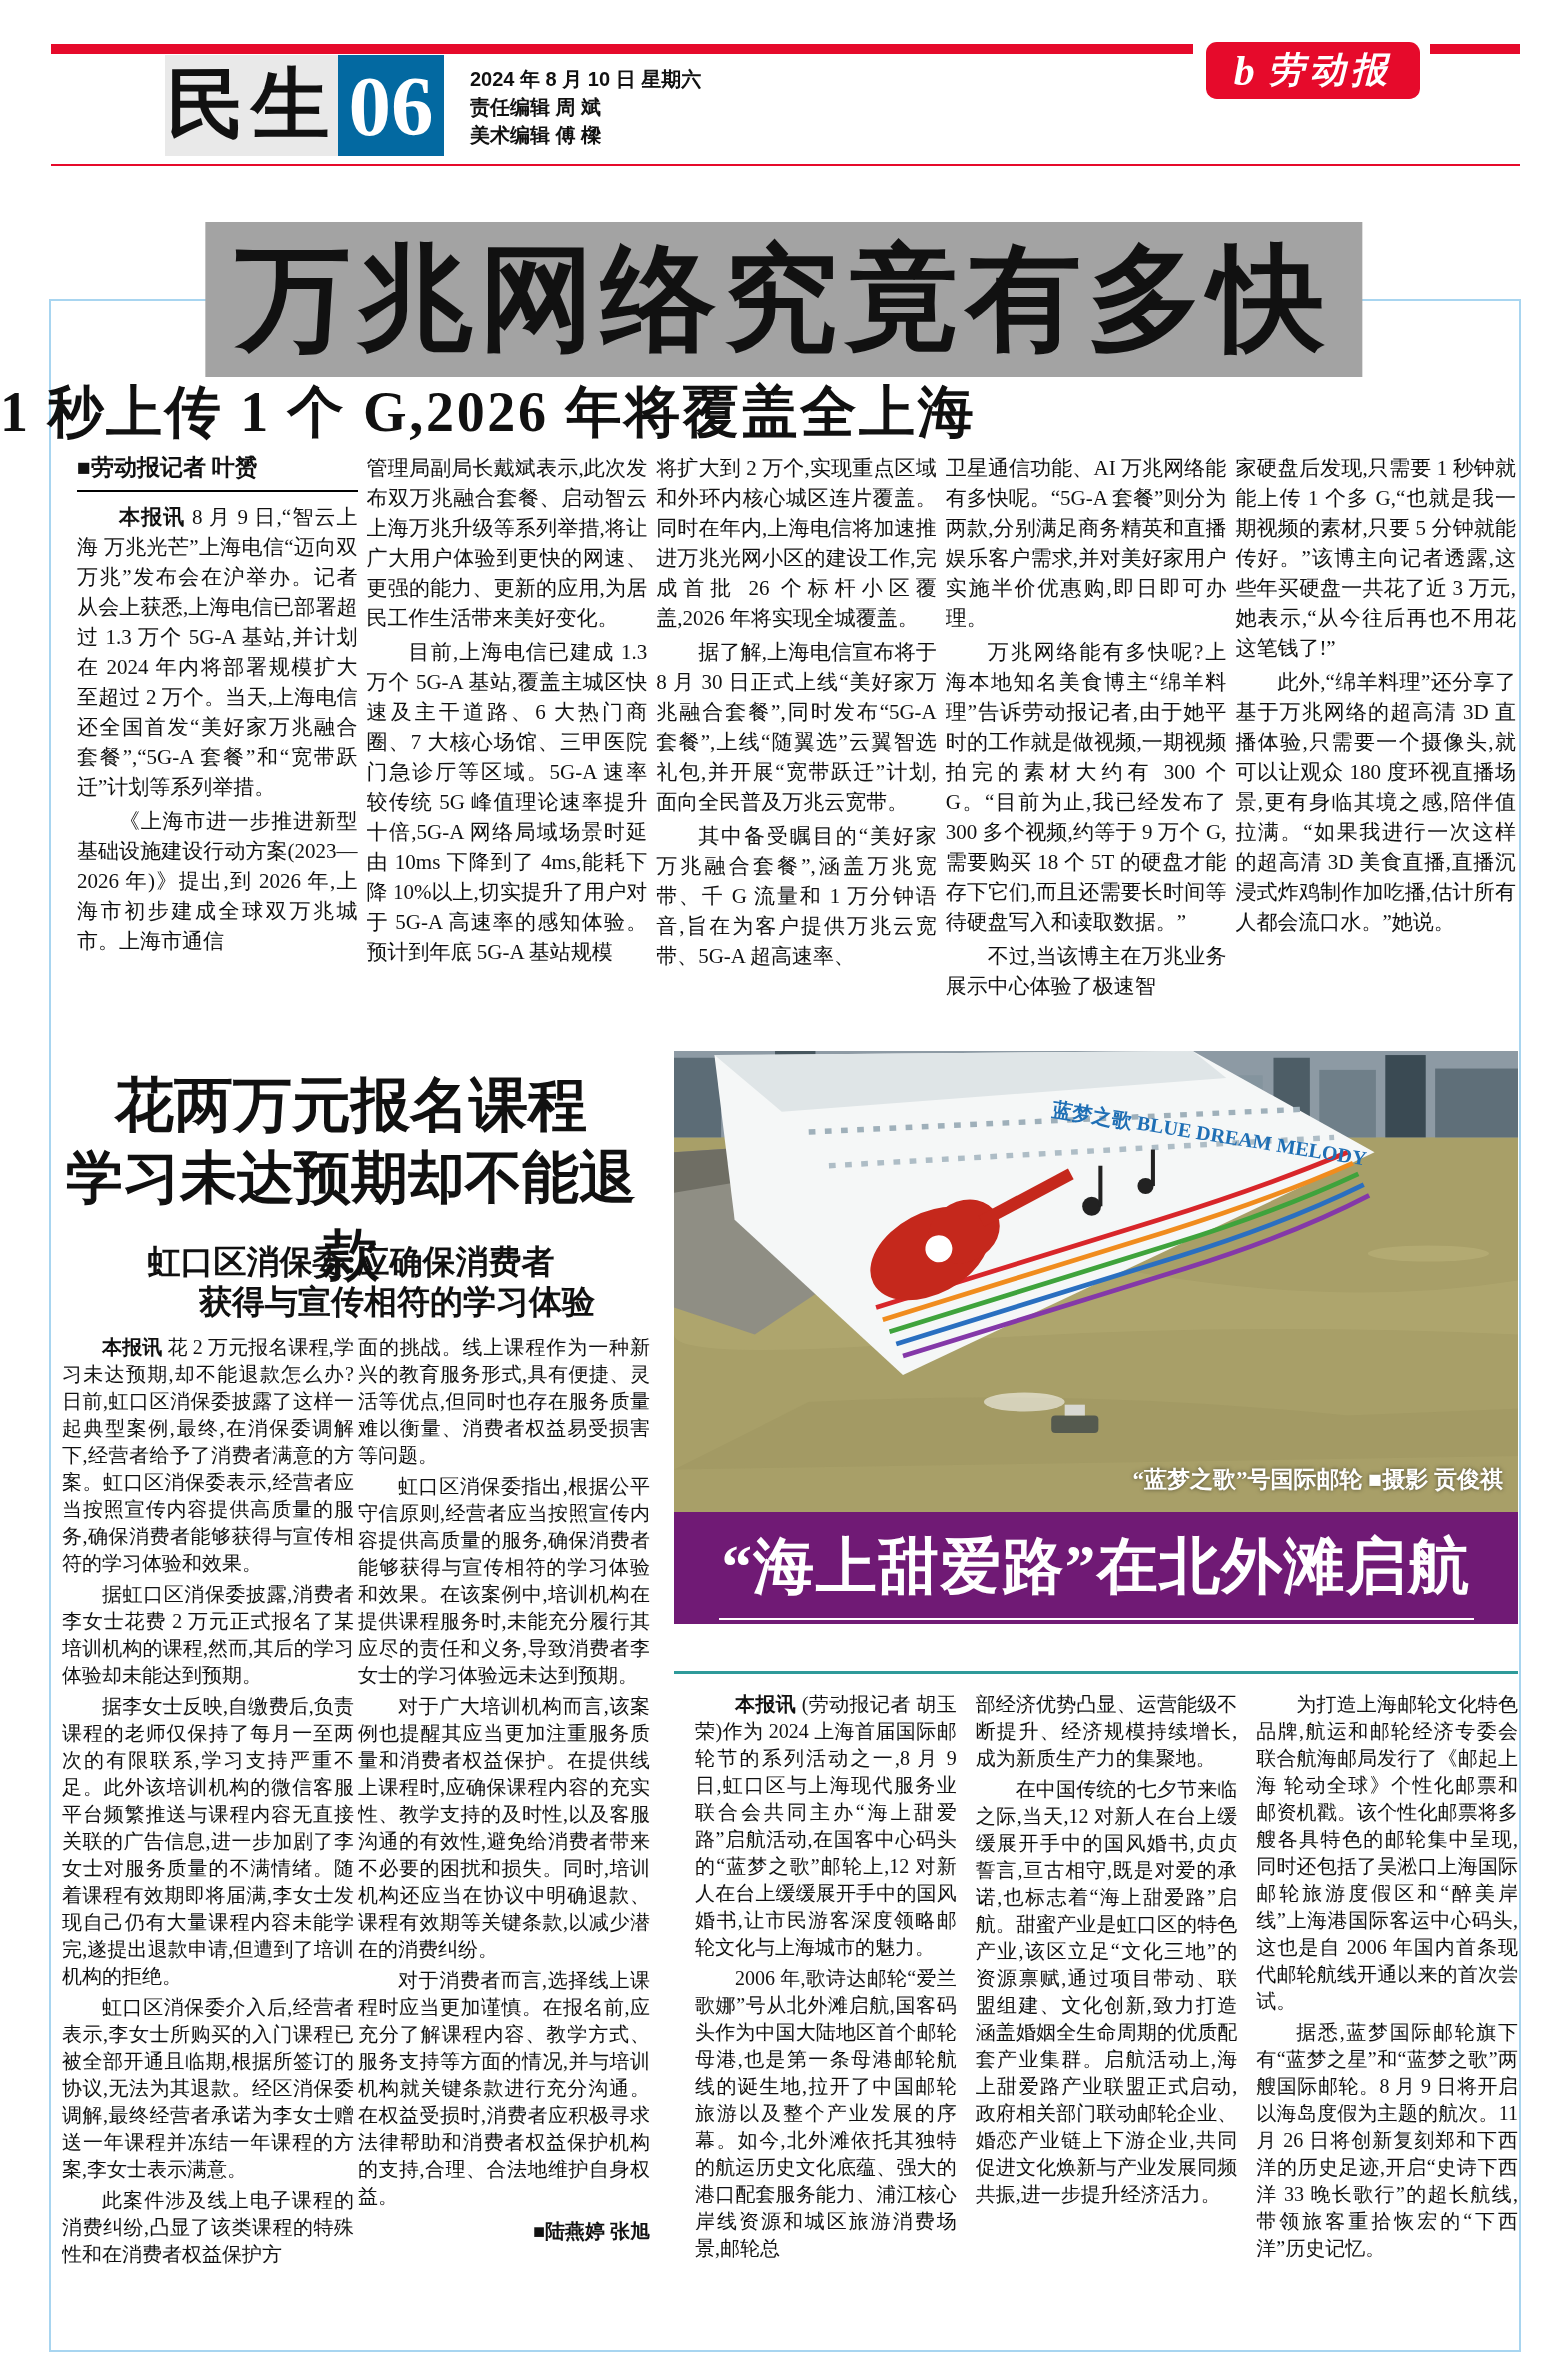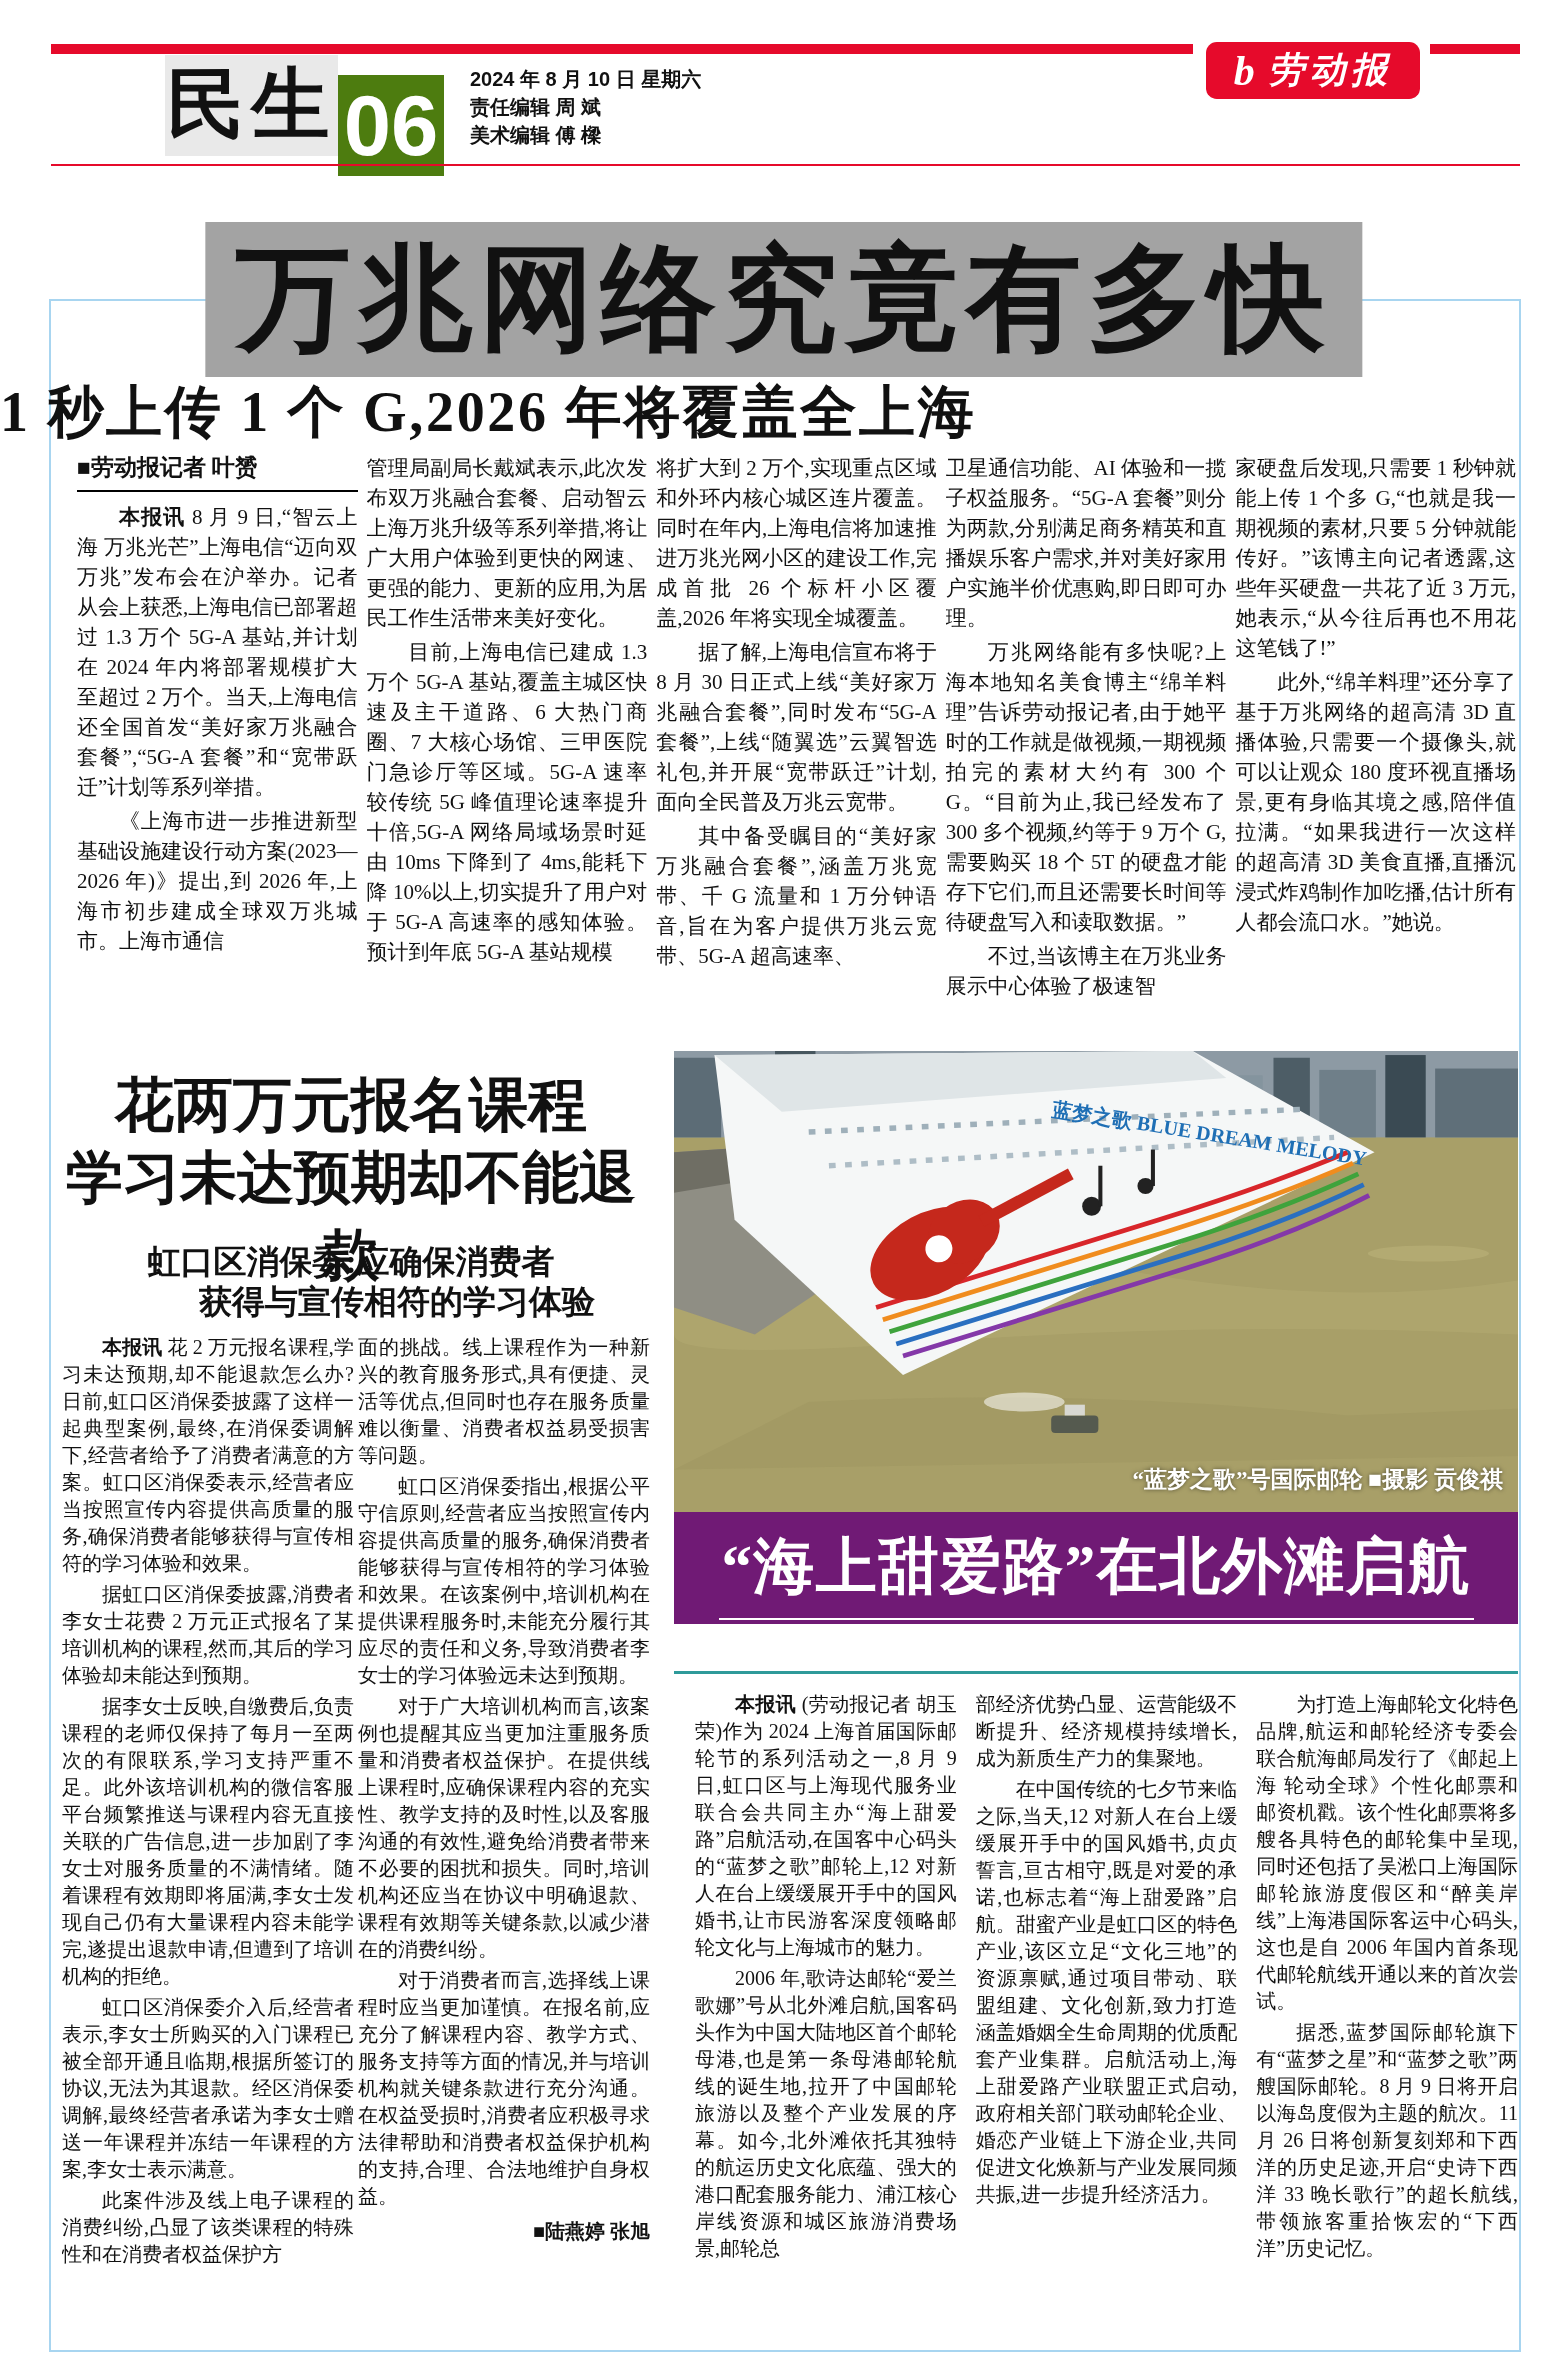--- a/index.html
+++ b/index.html
@@ -16,23 +16,23 @@
     color:#fff;display:flex;align-items:center;justify-content:center;gap:13.5px;z-index:3;
   }
   .logo-b{font-family:"Liberation Serif",serif;font-size:42px;font-weight:900;font-style:italic;}
   .logo-name{font-family:"Liberation Serif",serif;font-size:36px;font-weight:900;font-style:italic;letter-spacing:5.4px;}
   .section-box{
     left:165px;top:55px;width:173px;height:101px;background:#e9e9e9;
     display:flex;align-items:center;justify-content:center;
     font-size:78px;font-weight:700;letter-spacing:6.7px;
   }
   .pageno-box{
-    left:338px;top:55px;width:106px;height:101px;background:#4d7c0f;color:#fff;
+    left:338px;top:55px;width:106px;height:101px;background:#0369a1;color:#fff;
     display:flex;align-items:center;justify-content:center;
-    font-family:Liberation Sans, sans-serif;font-size:85px;font-weight:800;margin-top:20px;
+    font-family:Liberation Serif, serif;font-size:85px;font-weight:800;
   }
   .header-meta{
     left:470px;top:65px;width:404px;
     font-family:"Liberation Sans","DejaVu Sans",sans-serif;font-size:20px;font-weight:600;line-height:28px;
   }
   
   .blue-frame{
     left:49px;top:299px;width:1468px;height:2049px;border:2px solid #a8d5f0;z-index:0;
   }
   
@@ -123,21 +123,21 @@
   <div class="mcol colbody">
       <p class="cont">管理局副局长戴斌表示,此次发布双万兆融合套餐、启动智云上海万兆升级等系列举措,将让广大用户体验到更快的网速、更强的能力、更新的应用,为居民工作生活带来美好变化。</p>
       <p>目前,上海电信已建成 1.3 万个 5G-A 基站,覆盖主城区快速及主干道路、6 大热门商圈、7 大核心场馆、三甲医院门急诊厅等区域。5G-A 速率较传统 5G 峰值理论速率提升十倍,5G-A 网络局域场景时延由 10ms 下降到了 4ms,能耗下降 10%以上,切实提升了用户对于 5G-A 高速率的感知体验。预计到年底 5G-A 基站规模</p>
     </div>
   <div class="mcol colbody">
       <p class="cont">将扩大到 2 万个,实现重点区域和外环内核心城区连片覆盖。同时在年内,上海电信将加速推进万兆光网小区的建设工作,完成首批 26 个标杆小区覆盖,2026 年将实现全城覆盖。</p>
       <p>据了解,上海电信宣布将于 8 月 30 日正式上线“美好家万兆融合套餐”,同时发布“5G-A 套餐”,上线“随翼选”云翼智选礼包,并开展“宽带跃迁”计划,面向全民普及万兆云宽带。</p>
       <p>其中备受瞩目的“美好家万兆融合套餐”,涵盖万兆宽带、千 G 流量和 1 万分钟语音,旨在为客户提供万兆云宽带、5G-A 超高速率、</p>
     </div>
   <div class="mcol colbody">
-      <p class="cont">卫星通信功能、AI 体验和一揽子权益服务。“5G-A 套餐”则分为两款,分别满足商务精英和直播娱乐客户需求,并对美好家用户实施半价优惠购,即日即可办理。</p>
+      <p class="cont">卫星通信功能、AI 万兆网络能有多快呢。“5G-A 套餐”则分为两款,分别满足商务精英和直播娱乐客户需求,并对美好家用户实施半价优惠购,即日即可办理。</p>
       <p>万兆网络能有多快呢?上海本地知名美食博主“绵羊料理”告诉劳动报记者,由于她平时的工作就是做视频,一期视频拍完的素材大约有 300 个 G。“目前为止,我已经发布了 300 多个视频,约等于 9 万个 G,需要购买 18 个 5T 的硬盘才能存下它们,而且还需要长时间等待硬盘写入和读取数据。”</p>
       <p>不过,当该博主在万兆业务展示中心体验了极速智</p>
     </div>
   <div class="mcol colbody">
       <p class="cont">家硬盘后发现,只需要 1 秒钟就能上传 1 个多 G,“也就是我一期视频的素材,只要 5 分钟就能传好。”该博主向记者透露,这些年买硬盘一共花了近 3 万元,她表示,“从今往后再也不用花这笔钱了!”</p>
       <p>此外,“绵羊料理”还分享了基于万兆网络的超高清 3D 直播体验,只需要一个摄像头,就可以让观众 180 度环视直播场景,更有身临其境之感,陪伴值拉满。“如果我进行一次这样的超高清 3D 美食直播,直播沉浸式炸鸡制作加吃播,估计所有人都会流口水。”她说。</p>
     </div>
 </div>
 
 <div class="abs c-head c-head1">花两万元报名课程</div>

